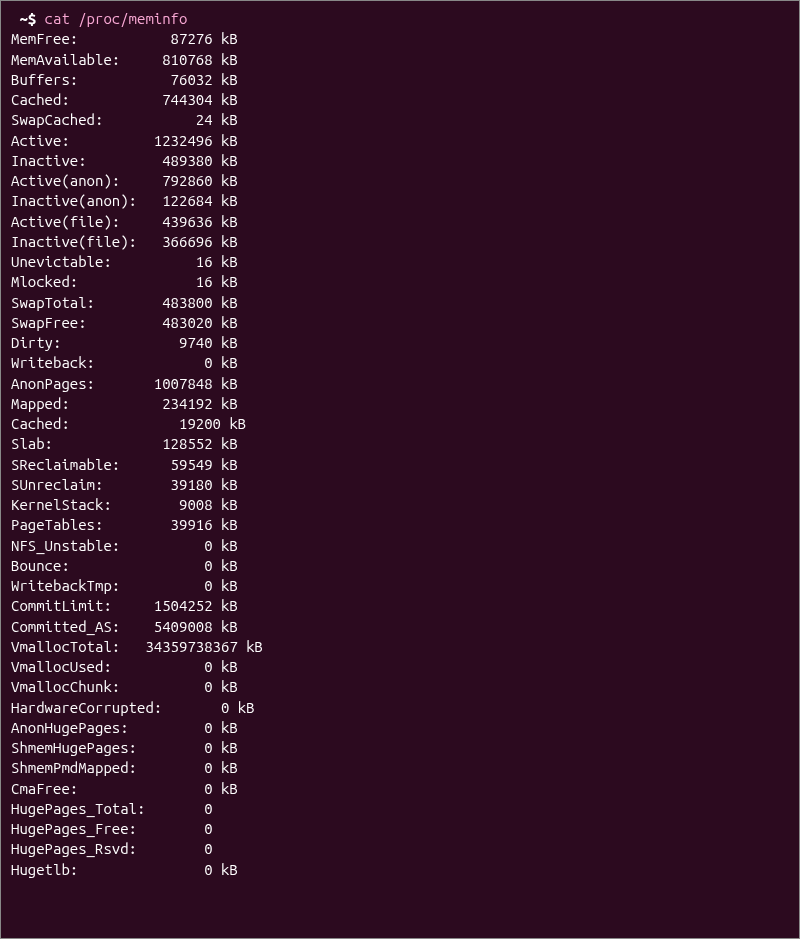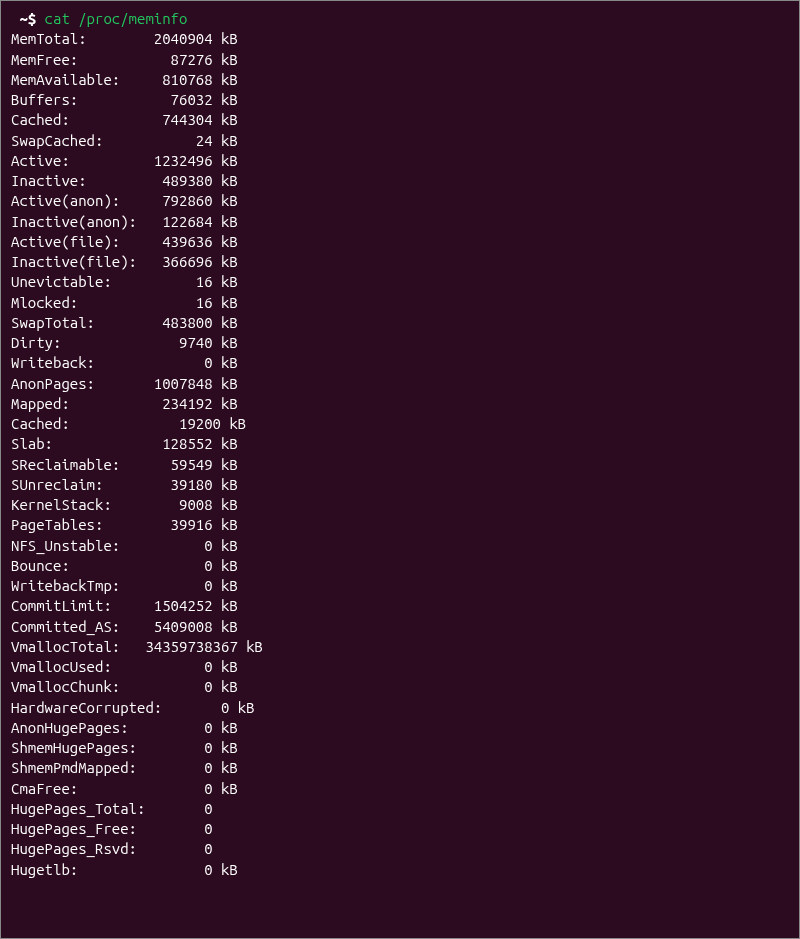--- a/index.html
+++ b/index.html
@@ -20,47 +20,47 @@
       border: 1px solid #888;
     }
     .prompt-line {
       white-space: pre;
     }
     .prompt {
       font-weight: bold;
       color: #ffffff;
     }
     .command {
-      color: #22c55e;
+      color: #f9a8d4;
     }
     .meminfo-row {
       white-space: pre;
       color: #ffffff;
     }
   </style>
 </head>
 <body>
 
 <div class="prompt-line"><span class="prompt"> ~$ </span><span class="command">cat /proc/meminfo</span></div>
 <div id="meminfo-output">
-    <div class="meminfo-row"><span>MemTotal:       </span><span> 2040904</span><span> kB</span></div>
     <div class="meminfo-row"><span>MemFree:        </span><span>   87276</span><span> kB</span></div>
     <div class="meminfo-row"><span>MemAvailable:   </span><span>  810768</span><span> kB</span></div>
     <div class="meminfo-row"><span>Buffers:        </span><span>   76032</span><span> kB</span></div>
     <div class="meminfo-row"><span>Cached:         </span><span>  744304</span><span> kB</span></div>
     <div class="meminfo-row"><span>SwapCached:     </span><span>      24</span><span> kB</span></div>
     <div class="meminfo-row"><span>Active:         </span><span> 1232496</span><span> kB</span></div>
     <div class="meminfo-row"><span>Inactive:       </span><span>  489380</span><span> kB</span></div>
     <div class="meminfo-row"><span>Active(anon):   </span><span>  792860</span><span> kB</span></div>
     <div class="meminfo-row"><span>Inactive(anon): </span><span>  122684</span><span> kB</span></div>
     <div class="meminfo-row"><span>Active(file):   </span><span>  439636</span><span> kB</span></div>
     <div class="meminfo-row"><span>Inactive(file): </span><span>  366696</span><span> kB</span></div>
     <div class="meminfo-row"><span>Unevictable:    </span><span>      16</span><span> kB</span></div>
     <div class="meminfo-row"><span>Mlocked:        </span><span>      16</span><span> kB</span></div>
     <div class="meminfo-row"><span>SwapTotal:      </span><span>  483800</span><span> kB</span></div>
+    <div class="meminfo-row"><span>SwapFree:       </span><span>  483020</span><span> kB</span></div>
     <div class="meminfo-row"><span>Dirty:          </span><span>    9740</span><span> kB</span></div>
     <div class="meminfo-row"><span>Writeback:      </span><span>       0</span><span> kB</span></div>
     <div class="meminfo-row"><span>AnonPages:      </span><span> 1007848</span><span> kB</span></div>
     <div class="meminfo-row"><span>Mapped:         </span><span>  234192</span><span> kB</span></div>
     <div class="meminfo-row"><span>Cached:          </span><span>   19200</span><span> kB</span></div>
     <div class="meminfo-row"><span>Slab:           </span><span>  128552</span><span> kB</span></div>
     <div class="meminfo-row"><span>SReclaimable:   </span><span>   59549</span><span> kB</span></div>
     <div class="meminfo-row"><span>SUnreclaim:     </span><span>   39180</span><span> kB</span></div>
     <div class="meminfo-row"><span>KernelStack:    </span><span>    9008</span><span> kB</span></div>
     <div class="meminfo-row"><span>PageTables:     </span><span>   39916</span><span> kB</span></div>

